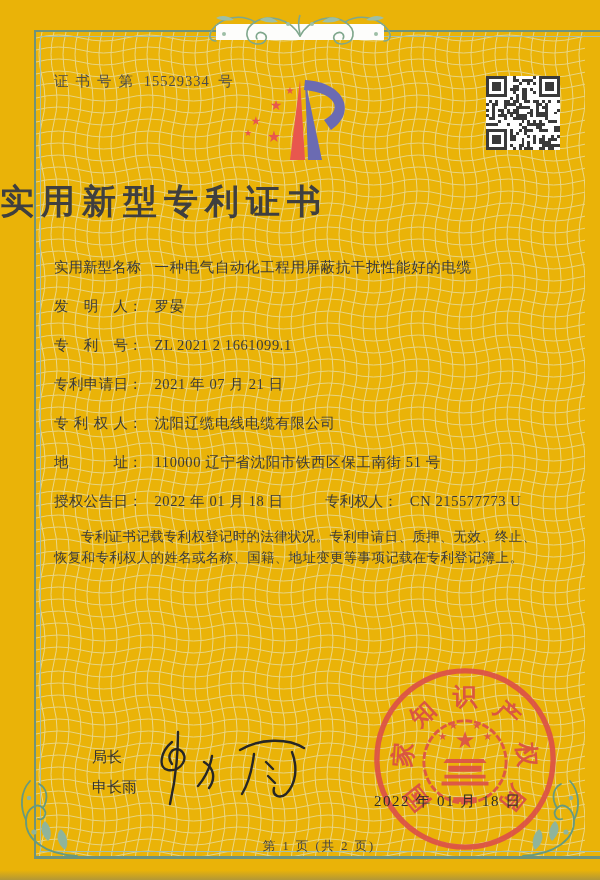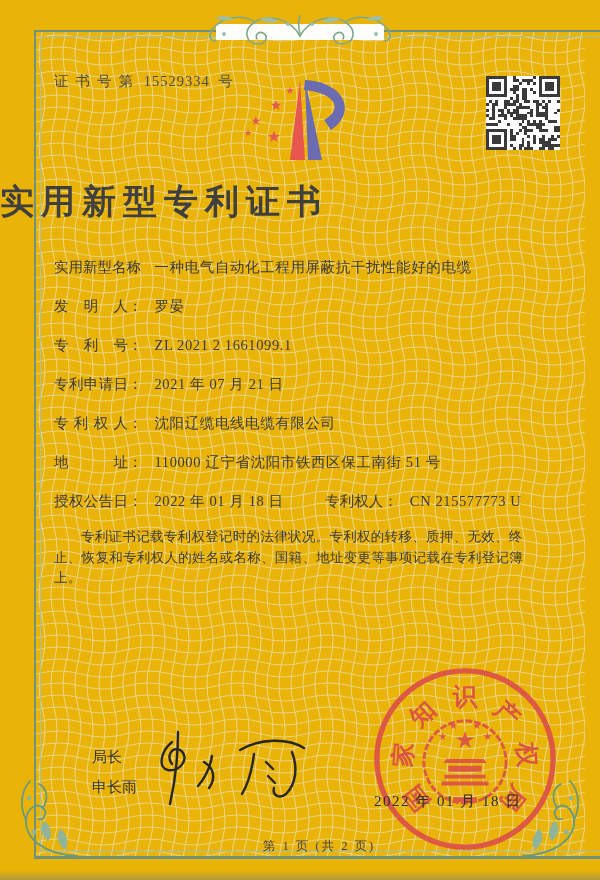--- a/index.html
+++ b/index.html
@@ -369,21 +369,21 @@
     <div class="field">
       <span class="flabel">地址</span><span class="colon">：</span><span class="fvalue">110000 辽宁省沈阳市铁西区保工南街 51 号</span>
     </div>
     <div class="field">
       <span class="flabel">授权公告日</span><span class="colon">：</span><span class="fvalue">2022 年 01 月 18 日</span>
       <span class="flabel2">专利权人</span><span class="colon">：</span><span class="fvalue">CN 215577773 U</span>
     </div>
   </div>
 
   <div class="paras">
-    <p>专利证书记载专利权登记时的法律状况。专利权的转移、质押、无效、终止、恢复和专利权人的姓名或名称、国籍、地址变更等事项记载在专利登记簿上。</p>
+    <p>专利证书记载专利权登记时的法律状况。专利申请日、质押、无效、终止、恢复和专利权人的姓名或名称、国籍、地址变更等事项记载在专利登记簿上。</p>
   </div>
 
   <div class="signer">
     <div>局长</div>
     <div>申长雨</div>
   </div>
 
   <svg class="signature" viewBox="0 0 185 85">
     <g stroke="#262626" stroke-width="2.4" fill="none" stroke-linecap="round">
       <path d="M30,16 C18,26 16,42 26,44 C40,46 48,30 38,24 C30,20 24,30 30,38"></path>

